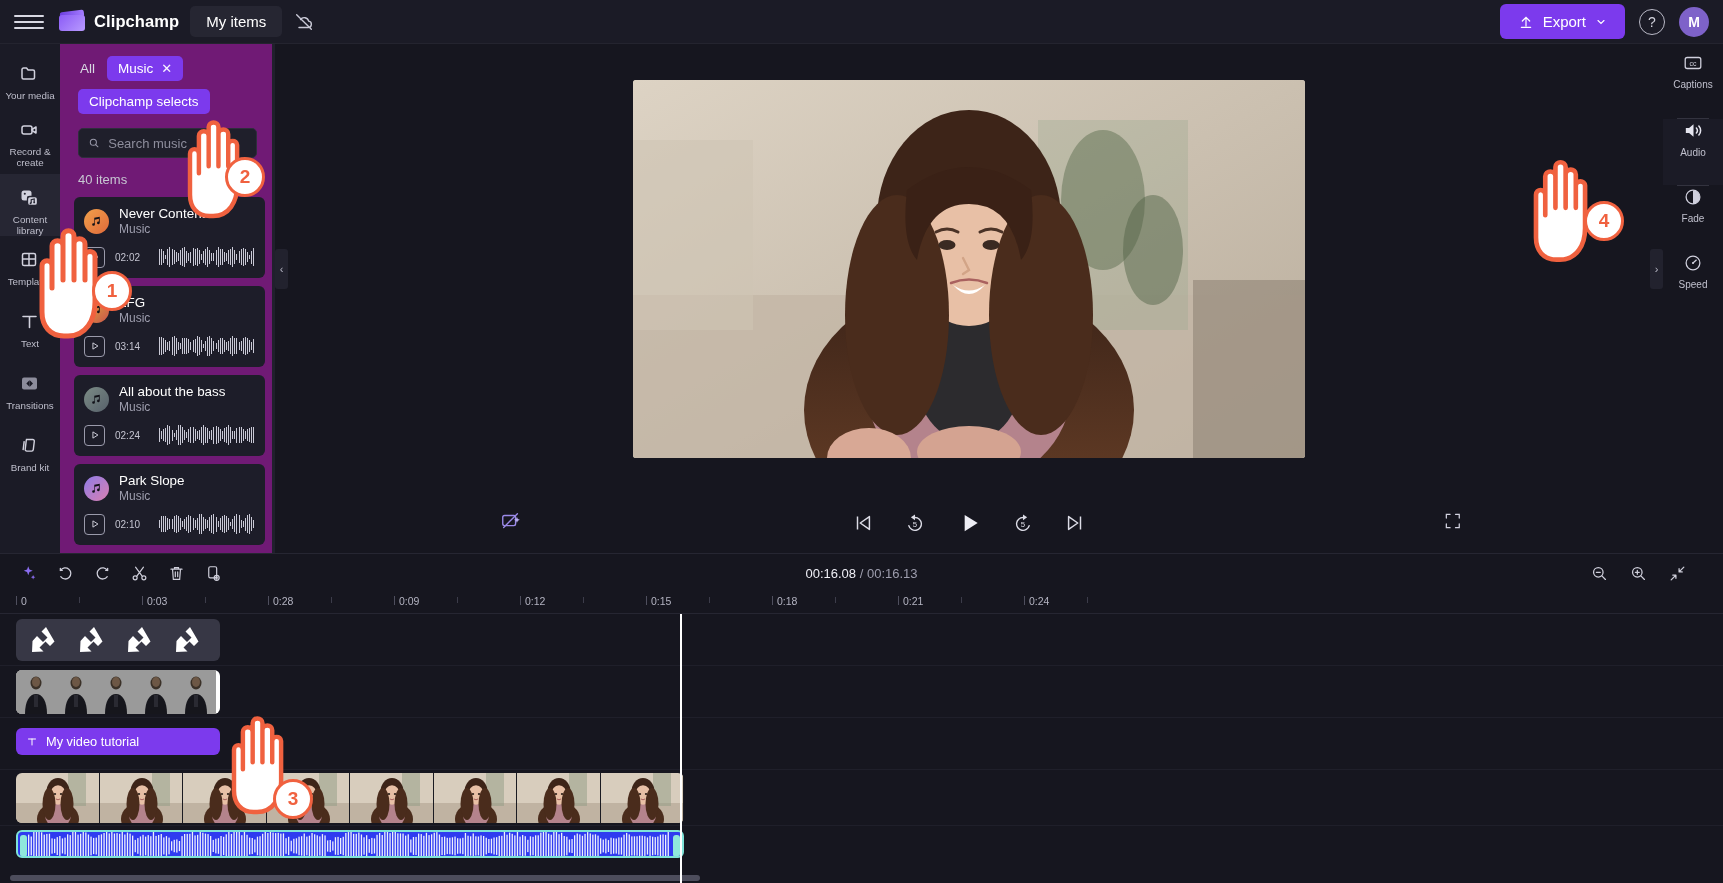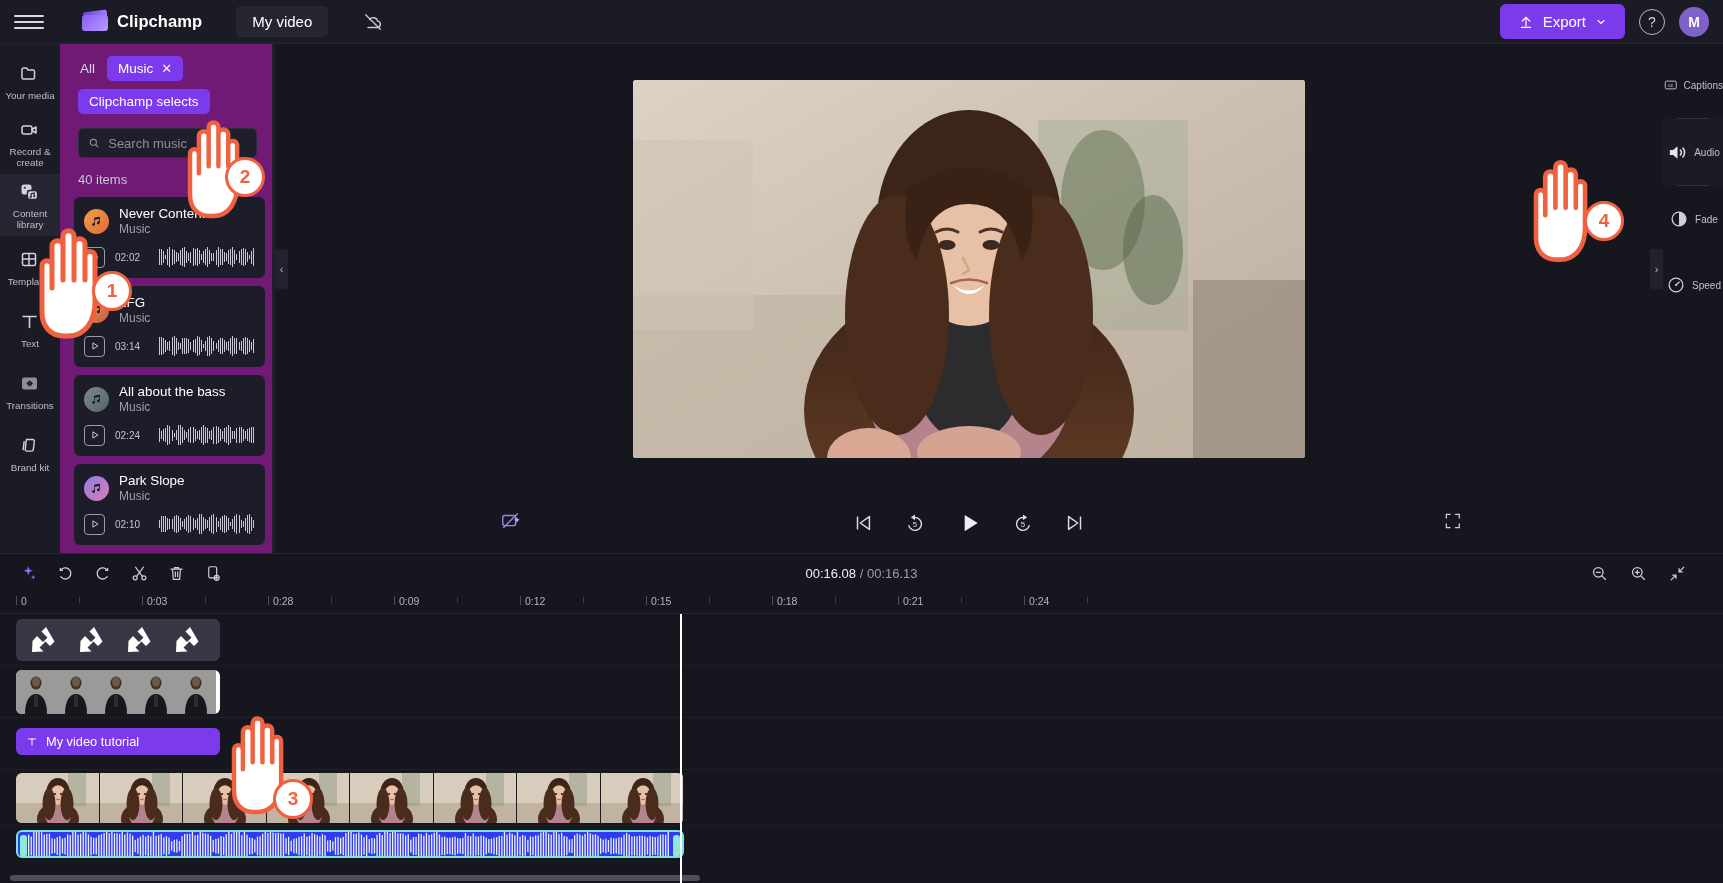--- a/index.html
+++ b/index.html
@@ -8,21 +8,21 @@
     background:#16161f;
     font-family:"Liberation Sans", sans-serif;
     color:#e8e8ef;
     overflow:hidden;
   }
   .app{ position:relative; width:1723px; height:883px; display:flex; flex-direction:column; }
 
   
   .topbar{
     height:44px; flex:0 0 44px; background:#1b1b26;
-    display:flex; align-items:center; padding:0 14px; gap:24px;
+    display:flex; align-items:center; padding:0 14px; gap:1px;
     border-bottom:1px solid #24242f;
   }
   .hamburger{ width:30px;height:30px;display:flex;flex-direction:column;justify-content:center;gap:4px;cursor:pointer;}
   .hamburger i{display:block;height:2px;background:#d9d9e3;border-radius:2px;}
   .brandwrap{display:flex;align-items:center;gap:9px;margin-left:14px;}
   .brandmark{width:26px;height:22px;position:relative;}
   .brandmark .b1{position:absolute;left:0;top:4px;width:26px;height:16px;border-radius:3px;
      background:linear-gradient(135deg,#8b5cf6,#b99bff);}
   .brandmark .b2{position:absolute;left:1px;top:0px;width:24px;height:7px;border-radius:2px;
      background:linear-gradient(90deg,#6d3fe0,#a47cff);transform:rotate(-7deg);}
@@ -42,21 +42,21 @@
     display:flex;align-items:center;justify-content:center;font-size:14px;color:#d2d2dc;cursor:pointer;}
   .avatar{width:30px;height:30px;border-radius:50%;background:#7e62c9;color:#fff;
     display:flex;align-items:center;justify-content:center;font-size:14px;font-weight:bold;cursor:pointer;}
 
   
   .body{flex:1;display:flex;min-height:0;}
 
   
   .rail{width:60px;flex:0 0 60px;background:#1b1b26;padding-top:6px;display:flex;flex-direction:column;}
   .railitem{height:62px;display:flex;flex-direction:column;align-items:center;justify-content:center;gap:4px;cursor:pointer;}
-  .railitem.sel{background:#262633;}
+  .railitem.sel{background:#262633;justify-content:flex-end;}
   .railitem .lbl{font-size:9.8px;color:#bfbfcc;line-height:11px;text-align:center;}
   .railitem svg{display:block;}
 
   
   .libpanel{width:215px;flex:0 0 215px;background:#701a75;display:flex;flex-direction:column;position:relative;}
   .chiprow{display:flex;align-items:center;gap:10px;padding:12px 0 0 18px;}
   .chip-all{font-size:13.5px;color:#d8d8e2;cursor:pointer;padding:4px 2px;}
   .chip{background:#7c3aed;color:#fff;font-size:13.5px;border-radius:5px;padding:5px 11px;display:flex;align-items:center;gap:8px;cursor:pointer;}
   .chip .x{font-size:13px;opacity:.95;}
   .chiprow2{padding:8px 0 0 18px;}
@@ -106,21 +106,21 @@
   .vol-row{display:flex;align-items:center;justify-content:space-between;margin-top:22px;}
   .vol-label{font-size:16px;color:#fff;font-weight:bold;}
   .vol-val{font-size:14.5px;color:#e0e0ec;}
   .slider-row{display:flex;align-items:center;gap:12px;margin-top:18px;}
   .track{position:relative;flex:1;height:4px;background:#4a4a59;border-radius:2px;}
   .track .fill{position:absolute;left:0;top:0;height:4px;background:#7c3aed;border-radius:2px;width:52%;}
   .knob{position:absolute;top:50%;left:52%;transform:translate(-50%,-50%);width:15px;height:15px;border-radius:50%;background:#7c3aed;cursor:pointer;}
 
   
   .toolrail{width:60px;flex:0 0 60px;background:#16161f;padding-top:8px;display:flex;flex-direction:column;}
-  .toolitem{height:66px;display:flex;flex-direction:row;align-items:center;justify-content:center;gap:5px;cursor:pointer;}
+  .toolitem{height:66px;display:flex;flex-direction:column;align-items:center;gap:5px;cursor:pointer;}
   .toolitem.sel{background:#1b1b26;}
   .toolitem .lbl{font-size:10px;color:#c0c0cd;}
   .divider{height:1px;background:#33333f;margin:0 14px;}
 
   
   .timeline{height:330px;flex:0 0 330px;background:#16161f;display:flex;flex-direction:column;border-top:1px solid #262632;}
   .tl-toolbar{height:38px;display:flex;align-items:center;padding:0 14px;position:relative;}
   .tl-tools{display:flex;align-items:center;gap:18px;margin-left:6px;}
   .ticon{cursor:pointer;display:flex;align-items:center;justify-content:center;}
   .tl-time{position:absolute;left:50%;transform:translateX(-50%);font-size:13px;color:#efeff6;white-space:nowrap;}
@@ -158,21 +158,21 @@
         <i></i>
         <i></i>
       </div>
     <div class="brandwrap">
       <div class="brandmark">
           <div class="b2"></div>
           <div class="b1"></div>
         </div>
       <div class="brandname">Clipchamp</div>
     </div>
-    <div class="projname">My video</div>
+    <div class="projname">My items</div>
     <div class="cloudoff">
       <svg width="22" height="22" viewBox="0 0 24 24" fill="none" stroke="#c9c9d6" stroke-width="1.5" stroke-linecap="round">
         <path d="M6.5 18h10a3.5 3.5 0 0 0 .6-6.95A5 5 0 0 0 8.2 9.3"></path>
           <path d="M4 4l16 16"></path>
       </svg>
     </div>
     <div class="topright">
       <button class="exportbtn">
         <svg width="16" height="16" viewBox="0 0 24 24" fill="none" stroke="#fff" stroke-width="1.8" stroke-linecap="round">
           <path d="M12 18V5M6.5 10.5L12 5l5.5 5.5M5 20h14"></path>

